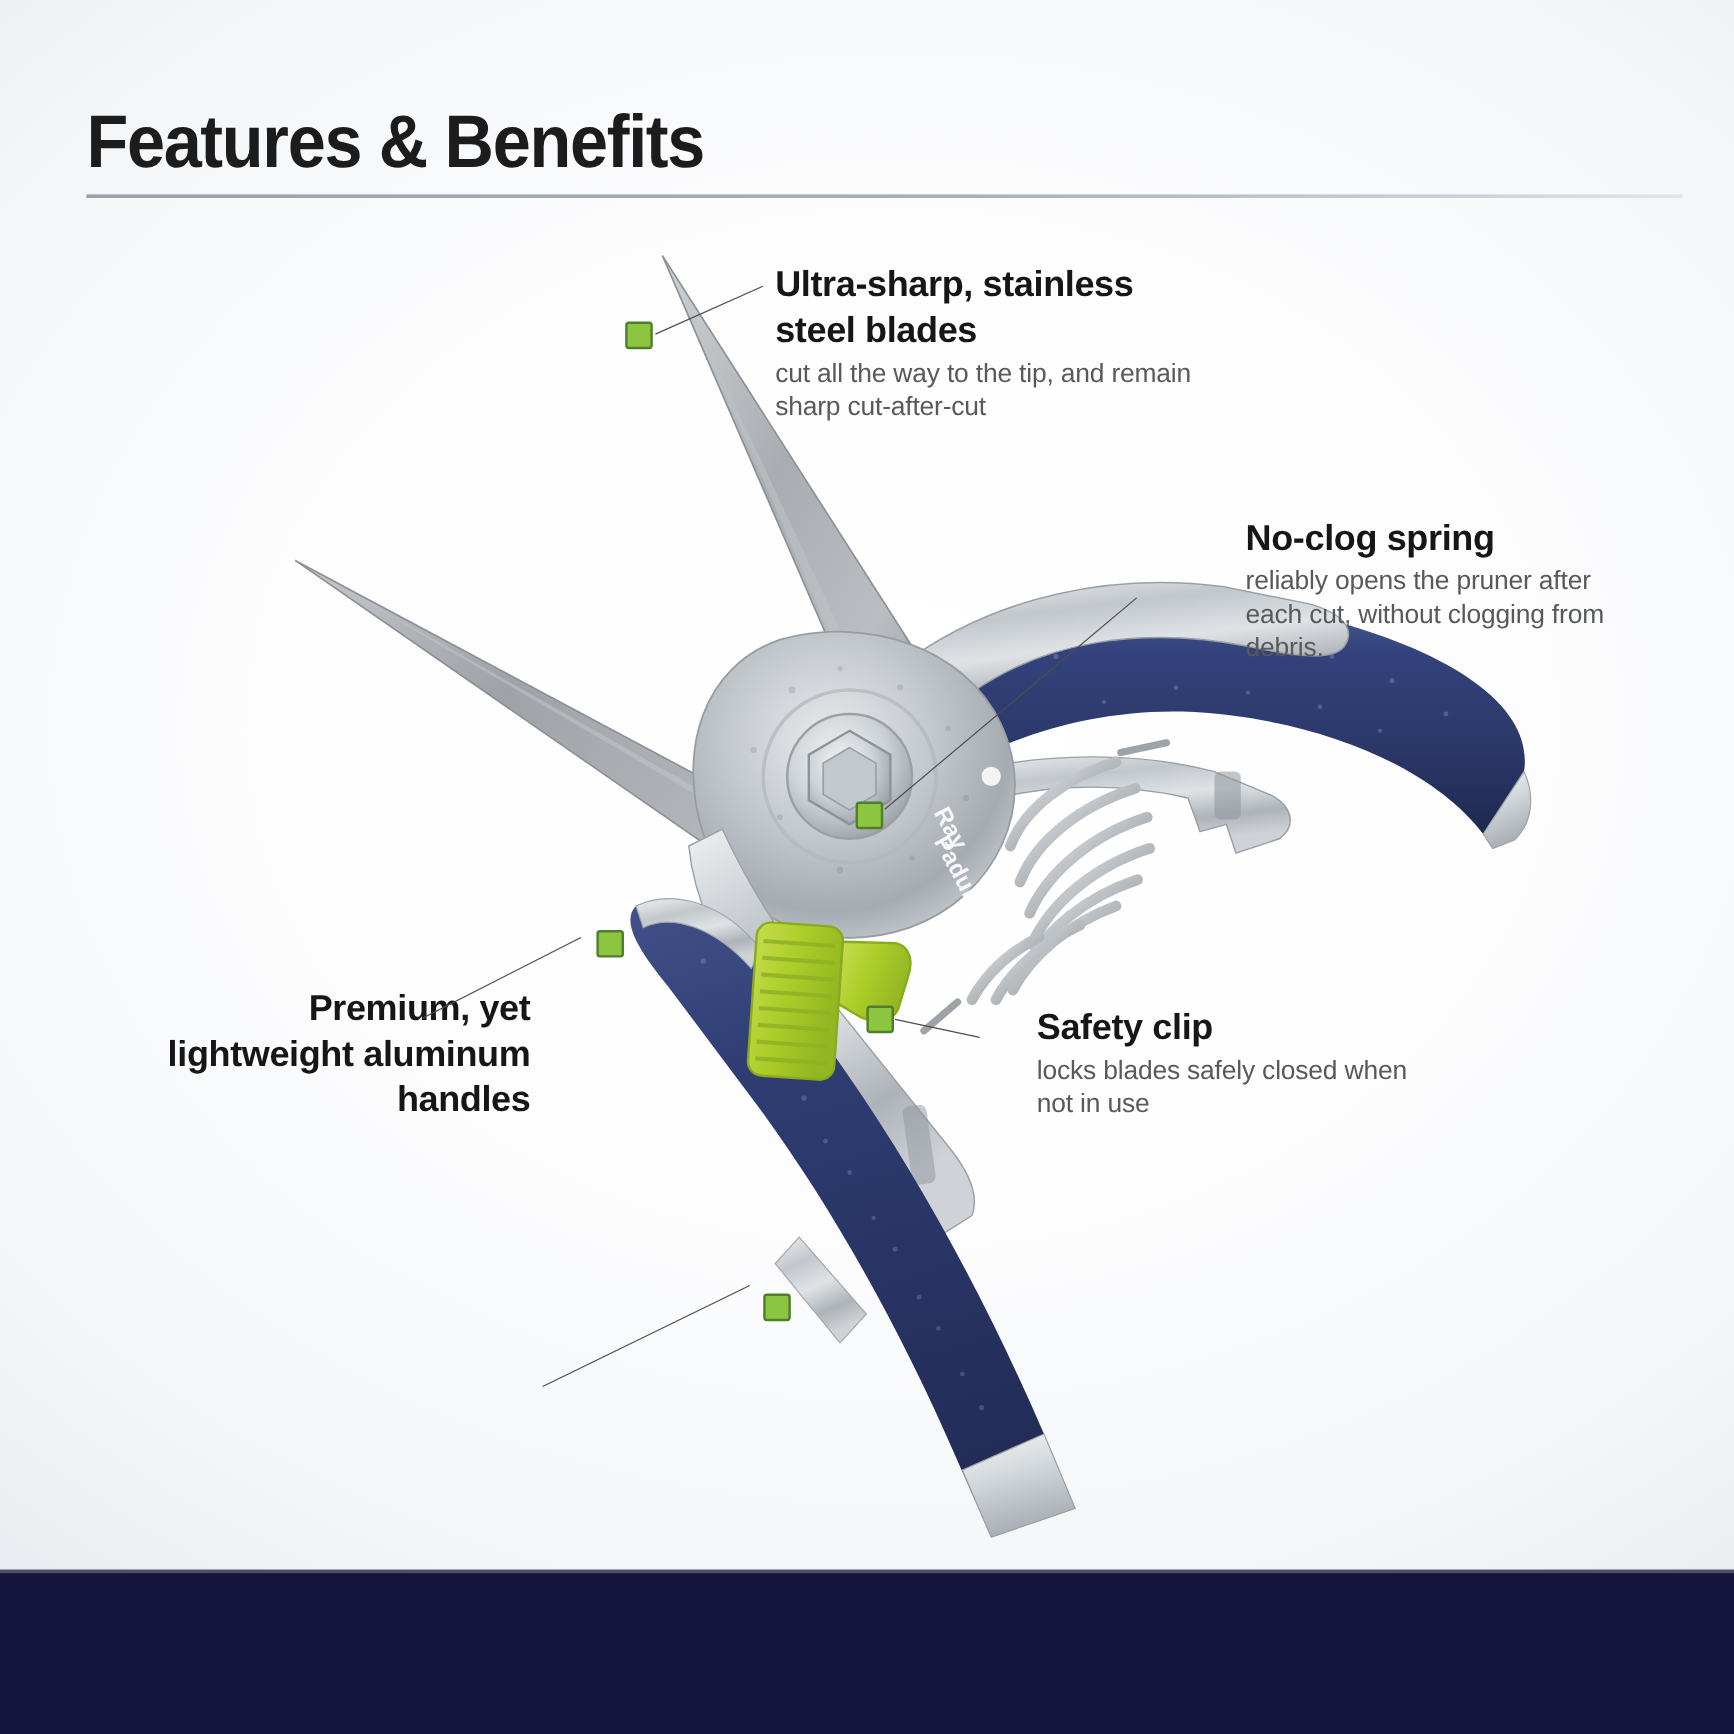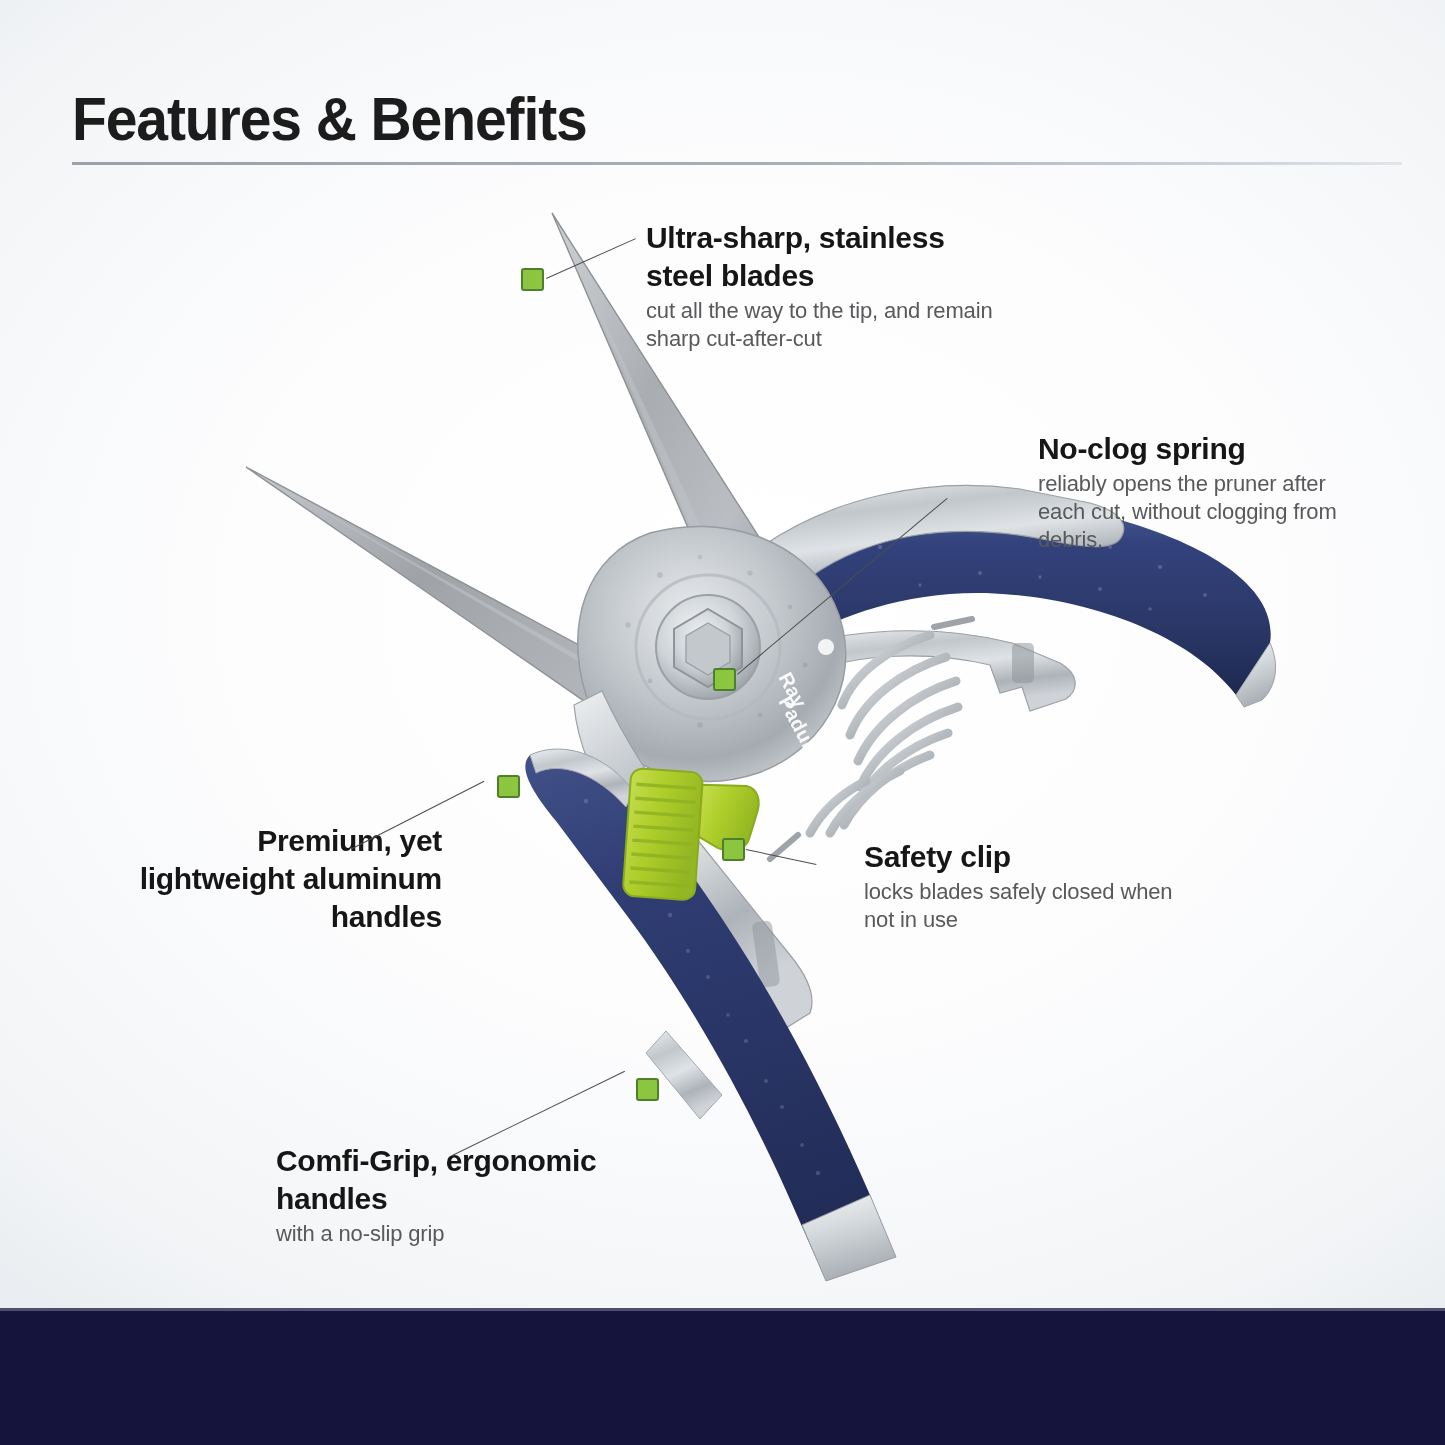--- a/index.html
+++ b/index.html
@@ -376,24 +376,20 @@
 
   <div class="callout" id="callout-handles" style="left:112px; top:822px; width:330px;text-align:right;">
     <div class="callout-heading">Premium, yet lightweight aluminum handles</div>
   </div>
 
   <div class="callout" id="callout-safety-clip" style="left:864px; top:838px; width:310px;">
     <div class="callout-heading">Safety clip</div>
     <div class="callout-body">locks blades safely closed when not in use</div>
   </div>
 
-  <div class="callout" id="callout-grip" style="left:276px; top:1142px; width:340px;">
-    <div class="callout-heading">Comfi-Grip, ergonomic handles</div>
-    <div class="callout-body">with a no-slip grip</div>
-  </div>
 
   <div id="markers-layer">
 
     <div class="marker" style="left:521px; top:268px;"></div>
     <div class="leader" style="left:546px; top:278px; width:98px; transform: rotate(-24deg);"></div>
 
     <div class="marker" style="left:713px; top:668px;"></div>
     <div class="leader" style="left:737px; top:674px; width:274px; transform: rotate(-40deg);"></div>
 
     <div class="leader" style="left:352px; top:848px; width:148px; transform: rotate(-27deg);"></div>

